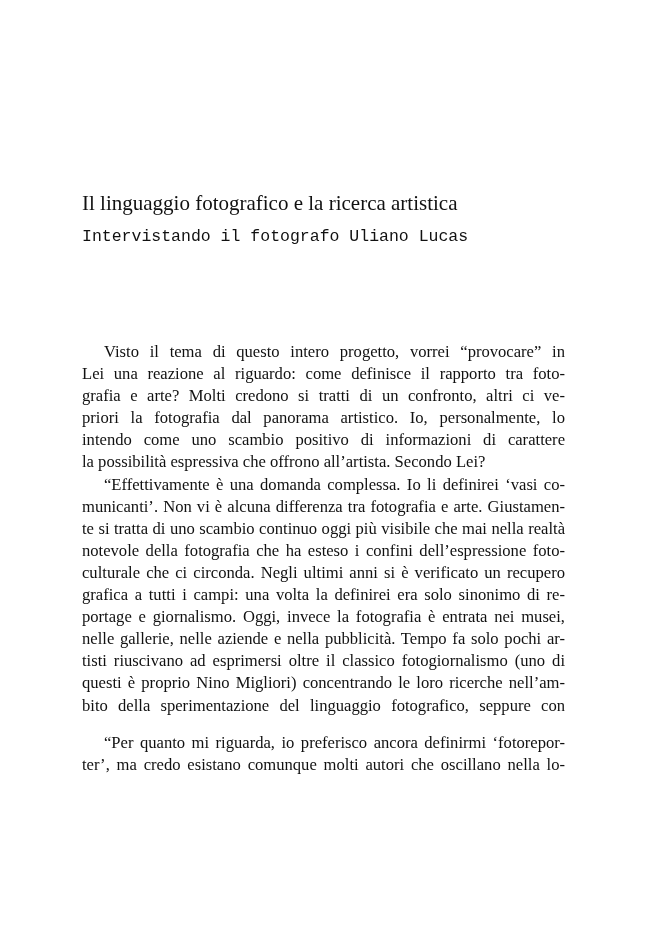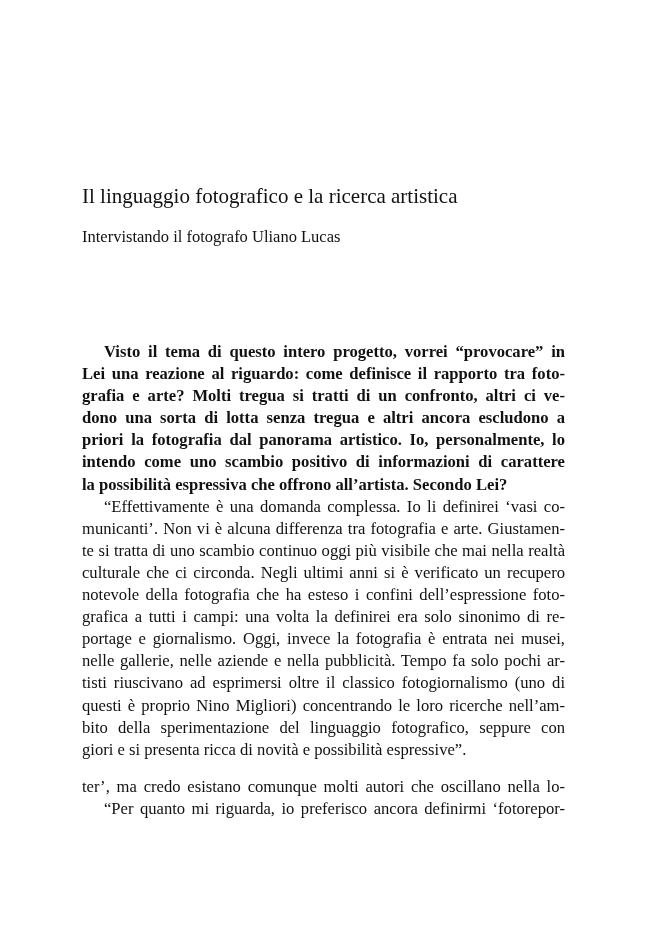--- a/index.html
+++ b/index.html
@@ -17,35 +17,36 @@
     }
     .page {
       position: absolute;
       left: 82px;
       top: 0;
       width: 483px;
     }
     .title {
       position: absolute;
       left: 0;
-      top: 183px;
+      top: 190px;
       font-size: 21px;
       line-height: 26px;
       white-space: nowrap;
       font-weight: normal;
       margin: 0;
     }
     .subtitle {
       position: absolute;
       left: 0;
       top: 227px;
       font-size: 16.5px;
       line-height: 20px;
       white-space: nowrap;
       margin: 0;
+      font-family: Liberation Mono, monospace;
     }
     .body {
       position: absolute;
       left: 0;
       top: 341px;
       width: 483px;
       font-size: 16.6px;
       line-height: 22.1px;
     }
     .line {
@@ -55,62 +56,60 @@
       text-align-last: justify;
       height: 22.1px;
     }
     .line.last {
       text-align-last: left;
     }
     .line.indent {
       padding-left: 22px;
     }
     .q .line {
-      font-weight: bold;
+      font-weight: normal;
     }
     .gap {
       height: 15px;
     }
   </style>
 </head>
 <body>
 
 <div class="page">
   <h1 class="title">Il linguaggio fotografico e la ricerca artistica</h1>
   <h2 class="subtitle" style="font-weight:normal;">Intervistando il fotografo Uliano Lucas</h2>
 
   <div class="body">
 
     <div class="q">
       <span class="line indent">Visto il tema di questo intero progetto, vorrei “provocare” in</span>
       <span class="line">Lei una reazione al riguardo: come definisce il rapporto tra foto-</span>
-      <span class="line">grafia e arte? Molti tregua si tratti di un confronto, altri ci ve-</span>
-      <span class="line">dono una sorta di lotta senza tregua e altri ancora escludono a</span>
+      <span class="line">grafia e arte? Molti credono si tratti di un confronto, altri ci ve-</span>
       <span class="line">priori la fotografia dal panorama artistico. Io, personalmente, lo</span>
       <span class="line">intendo come uno scambio positivo di informazioni di carattere</span>
       <span class="line last">la possibilità espressiva che offrono all’artista. Secondo Lei?</span>
     </div>
 
     <div class="a">
       <span class="line indent">“Effettivamente è una domanda complessa. Io li definirei ‘vasi co-</span>
       <span class="line">municanti’. Non vi è alcuna differenza tra fotografia e arte. Giustamen-</span>
       <span class="line">te si tratta di uno scambio continuo oggi più visibile che mai nella realtà</span>
+      <span class="line">notevole della fotografia che ha esteso i confini dell’espressione foto-</span>
       <span class="line">culturale che ci circonda. Negli ultimi anni si è verificato un recupero</span>
-      <span class="line">notevole della fotografia che ha esteso i confini dell’espressione foto-</span>
       <span class="line">grafica a tutti i campi: una volta la definirei era solo sinonimo di re-</span>
       <span class="line">portage e giornalismo. Oggi, invece la fotografia è entrata nei musei,</span>
       <span class="line">nelle gallerie, nelle aziende e nella pubblicità. Tempo fa solo pochi ar-</span>
       <span class="line">tisti riuscivano ad esprimersi oltre il classico fotogiornalismo (uno di</span>
       <span class="line">questi è proprio Nino Migliori) concentrando le loro ricerche nell’am-</span>
       <span class="line">bito della sperimentazione del linguaggio fotografico, seppure con</span>
-      <span class="line last">giori e si presenta ricca di novità e possibilità espressive”.</span>
     </div>
 
     <div class="gap"></div>
 
 
     <div class="a">
+      <span class="line indent">“Per quanto mi riguarda, io preferisco ancora definirmi ‘fotorepor-</span>
       <span class="line">ter’, ma credo esistano comunque molti autori che oscillano nella lo-</span>
-      <span class="line indent">“Per quanto mi riguarda, io preferisco ancora definirmi ‘fotorepor-</span>
     </div>
 
   </div>
 </div>
 
 </body></html>

